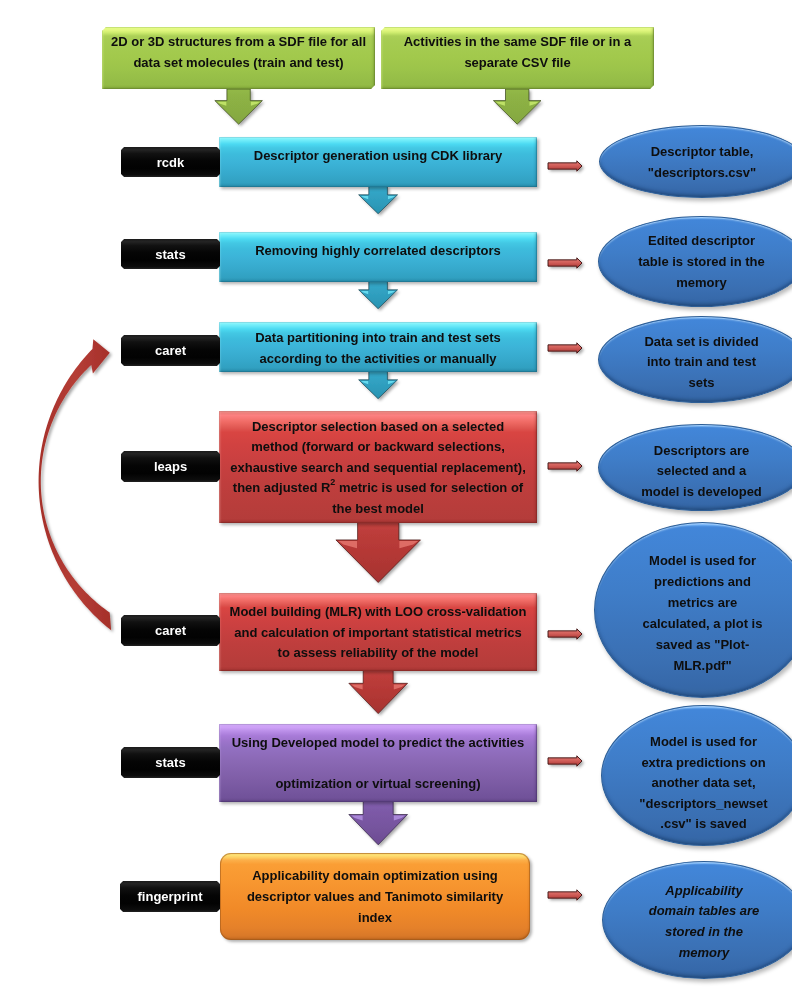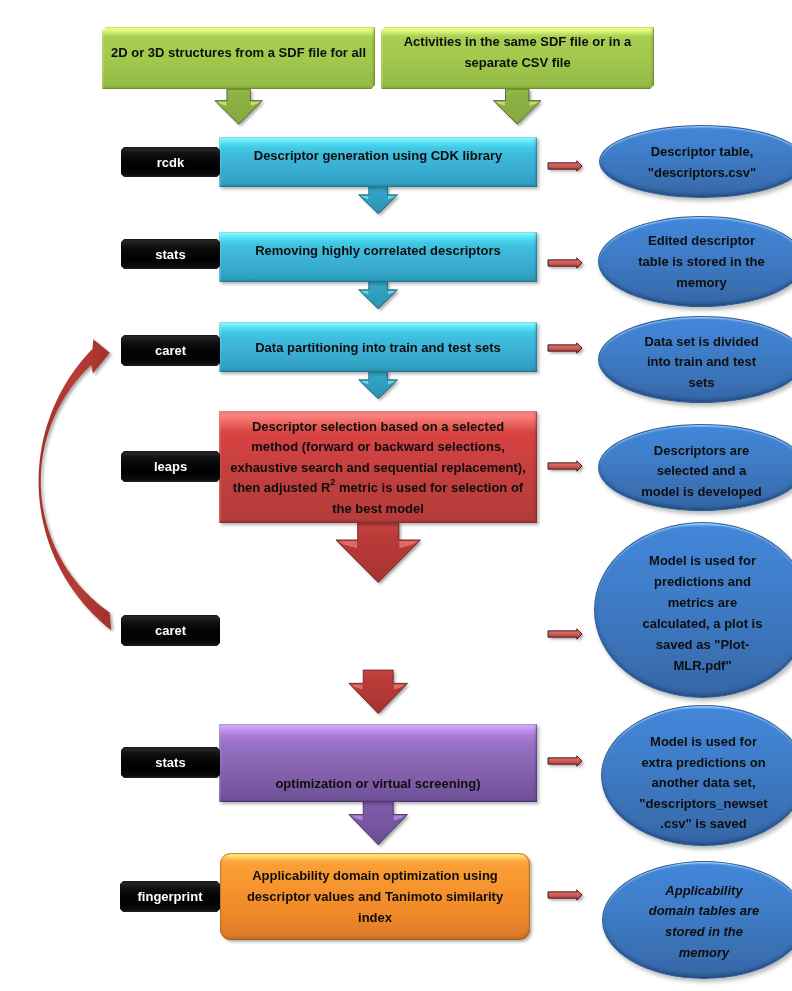--- a/index.html
+++ b/index.html
@@ -194,21 +194,21 @@
       </g>
       <g>
         <path d="M339.2,801 L369.2,801 L369.2,814.5 L383.55,814.5 L354.2,844.8 L324.84999999999997,814.5 L339.2,814.5 Z" fill="url(#gpArrow)" stroke="none" filter="url(#shadowDrop)"></path>
         <path d="M327.24999999999994,815.6 L338.59999999999997,815.6 L338.59999999999997,820.5895 L330.74264999999997,818.09475 Z" fill="#b28fe0" stroke="none" opacity="0.85"></path>
         <path d="M381.15000000000003,815.6 L369.8,815.6 L369.8,820.5895 L377.65735,818.09475 Z" fill="#b28fe0" stroke="none" opacity="0.85"></path>
         <path d="M339.2,801 L369.2,801 L369.2,814.5 L383.55,814.5 L354.2,844.8 L324.84999999999997,814.5 L339.2,814.5 Z" fill="none" stroke="#2a1b3c" stroke-width="0.85" stroke-linejoin="miter" opacity="0.8"></path>
       </g>
       <path d="M87.13,630.25 L85.06,628.60 L83.01,626.92 L80.98,625.21 L78.98,623.47 L77.00,621.71 L75.05,619.92 L73.12,618.10 L71.22,616.26 L69.34,614.39 L67.49,612.49 L65.67,610.57 L63.87,608.62 L62.10,606.65 L60.36,604.65 L58.65,602.63 L56.96,600.58 L55.31,598.51 L53.68,596.42 L52.08,594.31 L50.51,592.17 L48.98,590.01 L47.47,587.83 L45.99,585.63 L44.55,583.41 L43.13,581.17 L41.75,578.91 L40.40,576.63 L39.08,574.33 L37.79,572.01 L36.54,569.68 L35.32,567.33 L34.13,564.96 L32.97,562.57 L31.85,560.17 L30.76,557.76 L29.71,555.33 L28.69,552.88 L27.70,550.42 L26.75,547.95 L25.83,545.46 L24.95,542.96 L24.11,540.45 L23.29,537.93 L22.52,535.39 L21.78,532.85 L21.07,530.29 L20.40,527.73 L19.77,525.16 L19.17,522.58 L18.61,519.99 L18.09,517.39 L17.60,514.78 L17.15,512.17 L16.73,509.55 L16.36,506.93 L16.01,504.30 L15.71,501.67 L15.44,499.04 L15.21,496.40 L15.02,493.75 L14.86,491.11 L14.74,488.46 L14.66,485.81 L14.61,483.16 L14.60,480.51 L14.63,477.86 L14.69,475.21 L14.80,472.56 L14.94,469.92 L15.11,467.27 L15.33,464.63 L15.58,461.99 L15.86,459.36 L16.19,456.73 L16.55,454.10 L16.95,451.48 L17.38,448.87 L17.85,446.26 L18.36,443.66 L18.90,441.07 L19.48,438.48 L20.10,435.90 L20.75,433.34 L21.44,430.78 L22.16,428.23 L22.92,425.69 L23.71,423.16 L24.54,420.64 L25.41,418.14 L26.31,415.65 L27.24,413.17 L28.21,410.70 L29.21,408.25 L30.25,405.81 L31.32,403.38 L32.43,400.98 L33.57,398.58 L34.74,396.21 L35.95,393.85 L37.19,391.50 L38.46,389.18 L39.76,386.87 L41.10,384.58 L42.46,382.31 L43.86,380.06 L45.29,377.83 L46.76,375.62 L48.25,373.43 L49.77,371.26 L51.32,369.12 L52.91,366.99 L54.52,364.89 L56.16,362.81 L57.83,360.75 L59.53,358.72 L61.26,356.71 L63.02,354.72 L64.80,352.76 L66.61,350.83 L68.45,348.92 L69.3,339.3 L85.8,352.8 L68.9,373.6 L67.29,364.91 L65.57,366.55 L63.87,368.20 L62.20,369.89 L60.56,371.60 L58.94,373.33 L57.34,375.09 L55.78,376.87 L54.24,378.67 L52.72,380.50 L51.24,382.34 L49.78,384.21 L48.35,386.11 L46.94,388.02 L45.57,389.95 L44.23,391.91 L42.91,393.88 L41.63,395.87 L40.37,397.88 L39.14,399.91 L37.95,401.96 L36.78,404.03 L35.65,406.11 L34.54,408.21 L33.47,410.33 L32.43,412.46 L31.42,414.60 L30.45,416.76 L29.50,418.94 L28.59,421.13 L27.71,423.33 L26.87,425.55 L26.05,427.78 L25.27,430.02 L24.53,432.27 L23.82,434.53 L23.14,436.80 L22.49,439.08 L21.88,441.38 L21.30,443.68 L20.76,445.99 L20.25,448.30 L19.78,450.63 L19.34,452.96 L18.94,455.29 L18.57,457.64 L18.23,459.98 L17.93,462.34 L17.67,464.69 L17.44,467.05 L17.24,469.42 L17.08,471.78 L16.96,474.15 L16.87,476.52 L16.82,478.89 L16.80,481.27 L16.82,483.64 L16.87,486.01 L16.96,488.38 L17.08,490.75 L17.24,493.11 L17.43,495.48 L17.66,497.84 L17.92,500.19 L18.22,502.55 L18.56,504.90 L18.92,507.24 L19.33,509.58 L19.77,511.91 L20.24,514.23 L20.75,516.55 L21.29,518.86 L21.86,521.16 L22.47,523.45 L23.12,525.73 L23.80,528.00 L24.51,530.27 L25.25,532.52 L26.03,534.76 L26.84,536.99 L27.69,539.20 L28.57,541.41 L29.48,543.60 L30.42,545.77 L31.40,547.93 L32.40,550.08 L33.44,552.21 L34.51,554.33 L35.62,556.43 L36.75,558.51 L37.91,560.58 L39.11,562.63 L40.33,564.66 L41.59,566.67 L42.87,568.66 L44.19,570.64 L45.53,572.59 L46.90,574.53 L48.31,576.44 L49.74,578.33 L51.19,580.20 L52.68,582.05 L54.19,583.88 L55.73,585.68 L57.30,587.46 L58.89,589.22 L60.51,590.95 L62.15,592.66 L63.82,594.35 L65.52,596.01 L67.24,597.64 L68.98,599.25 L70.75,600.83 L72.54,602.39 L74.35,603.92 L76.18,605.42 L78.04,606.89 L79.92,608.34 L81.82,609.76 L83.74,611.15 L85.69,612.51 Z" fill="url(#gCurved)" stroke="none" filter="url(#shadowDrop)"></path>
     </svg>
     <div class="node green bevel" style="left: 78px; top: 27px; width: 273px; height: 62px; font-size: 13px; line-height: 21px;">
-      <span class="label" style="transform: translateY(-6.2px);"><span class="ln">2D or 3D structures from a SDF file for all</span><br></span>
+      <span class="label" style="transform: translateY(-6.2px);"><span class="ln">2D or 3D structures from a SDF file for all</span><br><span class="ln">data set molecules (train and test)</span></span>
     </div>
     <div class="node green bevel" style="left: 357px; top: 27px; width: 273px; height: 62px; font-size: 13px; line-height: 21px;">
       <span class="label" style="transform: translateY(-6.2px);"><span class="ln">Activities in the same SDF file or in a</span><br><span class="ln">separate CSV file</span></span>
     </div>
     <div class="node cyan" style="left: 195px; top: 137px; width: 318px; height: 50px; font-size: 13px; line-height: 20.4px;">
       <span class="label" style="transform: translateY(-6.5px);"><span class="ln">Descriptor generation using CDK library</span></span>
     </div>
     <div class="tag" style="left: 97px; top: 147px; width: 99px; height: 30px;">
       <div class="inner">
         <span>rcdk</span>
@@ -222,51 +222,54 @@
     </div>
     <div class="tag" style="left: 97px; top: 239px; width: 99px; height: 30px;">
       <div class="inner">
         <span>stats</span>
       </div>
     </div>
     <div class="ellipse" style="left: 574px; top: 216px; width: 207px; height: 91px; font-size: 13px; line-height: 20.9px;">
       <span class="label" style="transform: translateY(1px);"><span class="ln">Edited descriptor</span><br><span class="ln">table is stored in the</span><br><span class="ln">memory</span></span>
     </div>
     <div class="node cyan" style="left: 195px; top: 322px; width: 318px; height: 50px; font-size: 13px; line-height: 21.2px;">
-      <span class="label" style="transform: translateY(0.6px);"><span class="ln">Data partitioning into train and test sets</span><br></span>
+      <span class="label" style="transform: translateY(0.6px);"><span class="ln">Data partitioning into train and test sets</span><br><span class="ln">according to the activities or manually</span></span>
     </div>
     <div class="tag" style="left: 97px; top: 335px; width: 99px; height: 31px;">
       <div class="inner">
         <span>caret</span>
       </div>
     </div>
     <div class="ellipse" style="left: 574px; top: 316px; width: 207px; height: 87px; font-size: 13px; line-height: 20.4px;">
       <span class="label" style="transform: translateY(3px);"><span class="ln">Data set is divided</span><br><span class="ln">into train and test</span><br><span class="ln">sets</span></span>
     </div>
     <div class="node red" style="left: 195px; top: 411px; width: 318px; height: 112px; font-size: 13px; line-height: 20.4px;">
       <span class="label" style="transform: translateY(0.6px);"><span class="ln">Descriptor selection based on a selected</span><br><span class="ln">method (forward or backward selections,</span><br><span class="ln">exhaustive search and sequential replacement),</span><br><span class="ln">then adjusted R<sup class="r2">2</sup> metric is used for selection of</span><br><span class="ln">the best model</span></span>
     </div>
     <div class="tag" style="left: 97px; top: 451px; width: 99px; height: 31px;">
       <div class="inner">
         <span>leaps</span>
       </div>
     </div>
     <div class="ellipse" style="left: 574px; top: 424px; width: 207px; height: 87px; font-size: 13px; line-height: 20.4px;">
       <span class="label" style="transform: translateY(4.2px);"><span class="ln">Descriptors are</span><br><span class="ln">selected and a</span><br><span class="ln">model is developed</span></span>
     </div>
+    <div class="node red" style="left: 195px; top: 593px; width: 318px; height: 78px; font-size: 13px; line-height: 20.7px;">
+      <span class="label" style="transform: translateY(0.6px);"><span class="ln">Model building (MLR) with LOO cross-validation</span><br><span class="ln">and calculation of important statistical metrics</span><br><span class="ln">to assess reliability of the model</span></span>
+    </div>
     <div class="tag" style="left: 97px; top: 615px; width: 99px; height: 31px;">
       <div class="inner">
         <span>caret</span>
       </div>
     </div>
     <div class="ellipse" style="left: 570px; top: 522px; width: 217px; height: 176px; font-size: 13px; line-height: 21px;">
       <span class="label" style="transform: translateY(2.8px);"><span class="ln">Model is used for</span><br><span class="ln">predictions and</span><br><span class="ln">metrics are</span><br><span class="ln">calculated, a plot is</span><br><span class="ln">saved as "Plot-</span><br><span class="ln">MLR.pdf"</span></span>
     </div>
     <div class="node purple" style="left: 195px; top: 724px; width: 318px; height: 78px; font-size: 13px; line-height: 20.7px;">
-      <span class="label" style="transform: translateY(0.6px);"><br><br><span class="ln">optimization or virtual screening)</span></span>
+      <span class="label" style="transform: translateY(0.6px);"><span class="ln">Using Developed model to predict the activities</span><br><br><span class="ln">optimization or virtual screening)</span></span>
     </div>
     <div class="tag" style="left: 97px; top: 747px; width: 99px; height: 31px;">
       <div class="inner">
         <span>stats</span>
       </div>
     </div>
     <div class="ellipse" style="left: 577px; top: 705px; width: 205px; height: 141px; font-size: 13px; line-height: 20.6px;">
       <span class="label" style="transform: translateY(7.8px);"><span class="ln">Model is used for</span><br><span class="ln">extra predictions on</span><br><span class="ln">another data set,</span><br><span class="ln">"descriptors_newset</span><br><span class="ln">.csv" is saved</span></span>
     </div>
     <div class="node orange" style="left: 196px; top: 853px; width: 310px; height: 87px; font-size: 13px; line-height: 20.7px;">

